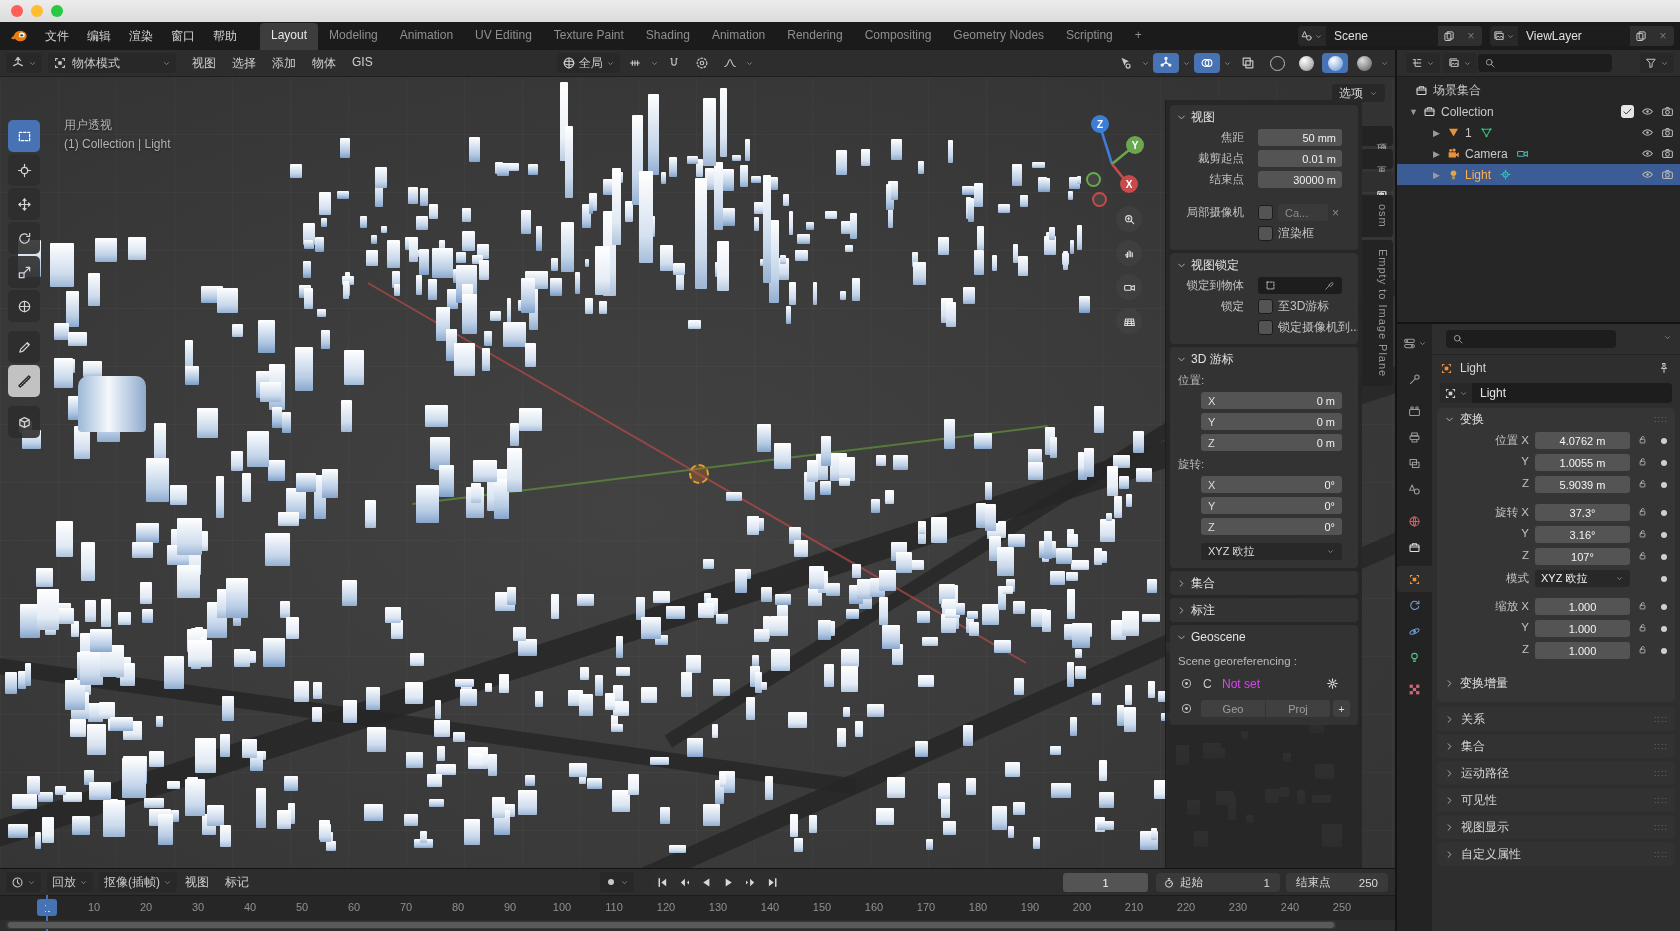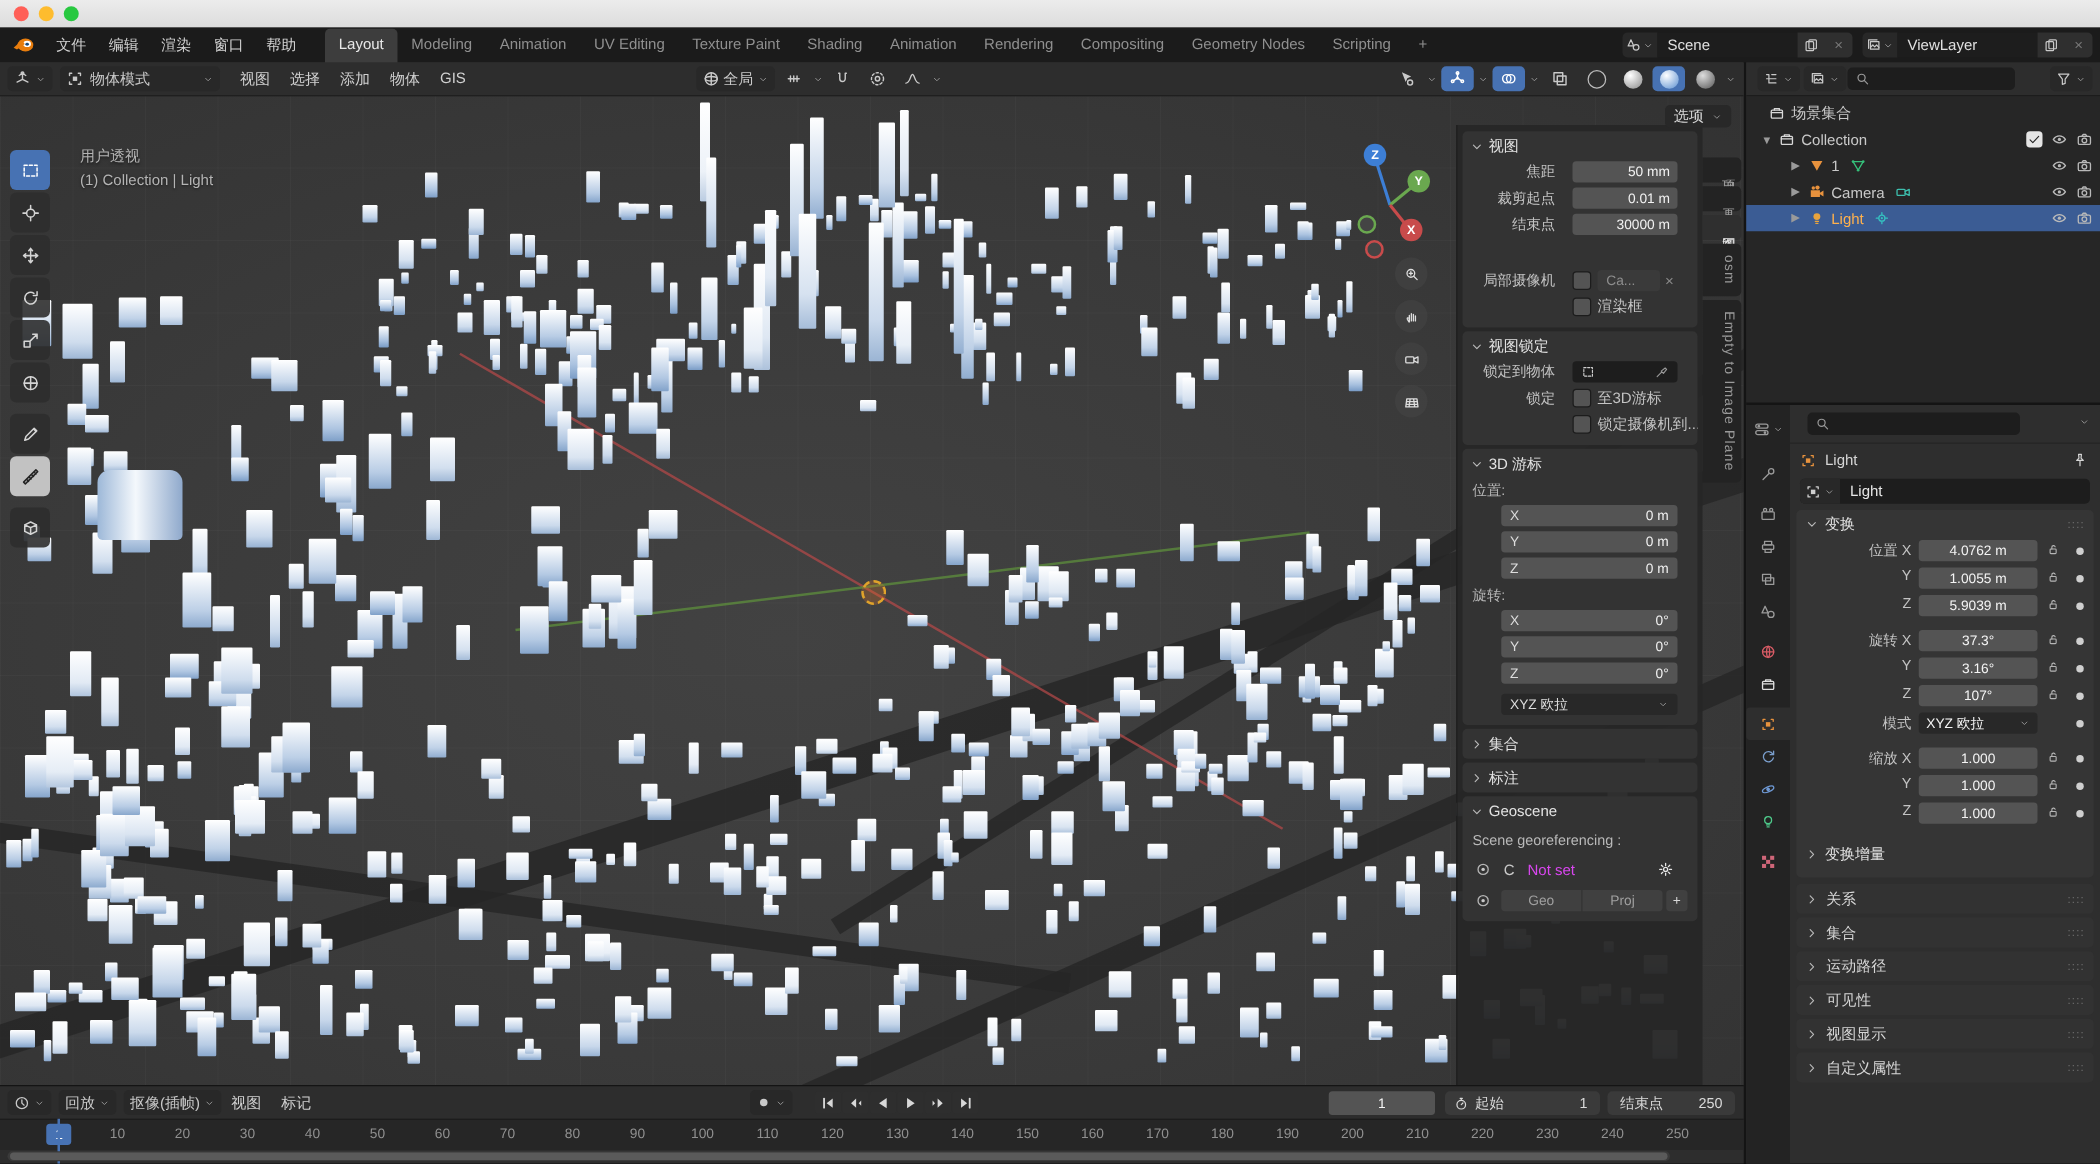--- a/index.html
+++ b/index.html
@@ -1188,21 +1188,21 @@
               </div>
               <div class="np-row">
                 <span class="np-label">裁剪起点</span>
                 <span class="np-field">0.01 m</span>
               </div>
               <div class="np-row">
                 <span class="np-label">结束点</span>
                 <span class="np-field">30000 m</span>
               </div>
             </div>
-          <div class="np-row" style="margin-top:24px;">
+          <div class="np-row" style="margin-top:12px;">
             <span class="np-label">局部摄像机</span>
             <span class="chk" style="position:absolute;left:88px;"></span>
             <span class="np-wide" style="left:108px;width:50px;background:#3a3a3a;color:#8d8d8d;">
                 <span>Ca...</span>
               </span>
             <span style="position:absolute;left:162px;color:#8a8a8a;">×</span>
           </div>
           <div class="np-row">
             <span class="chk" style="position:absolute;left:88px;"></span>
             <span style="position:absolute;left:108px;color:#c3c3c3;">渲染框</span>

